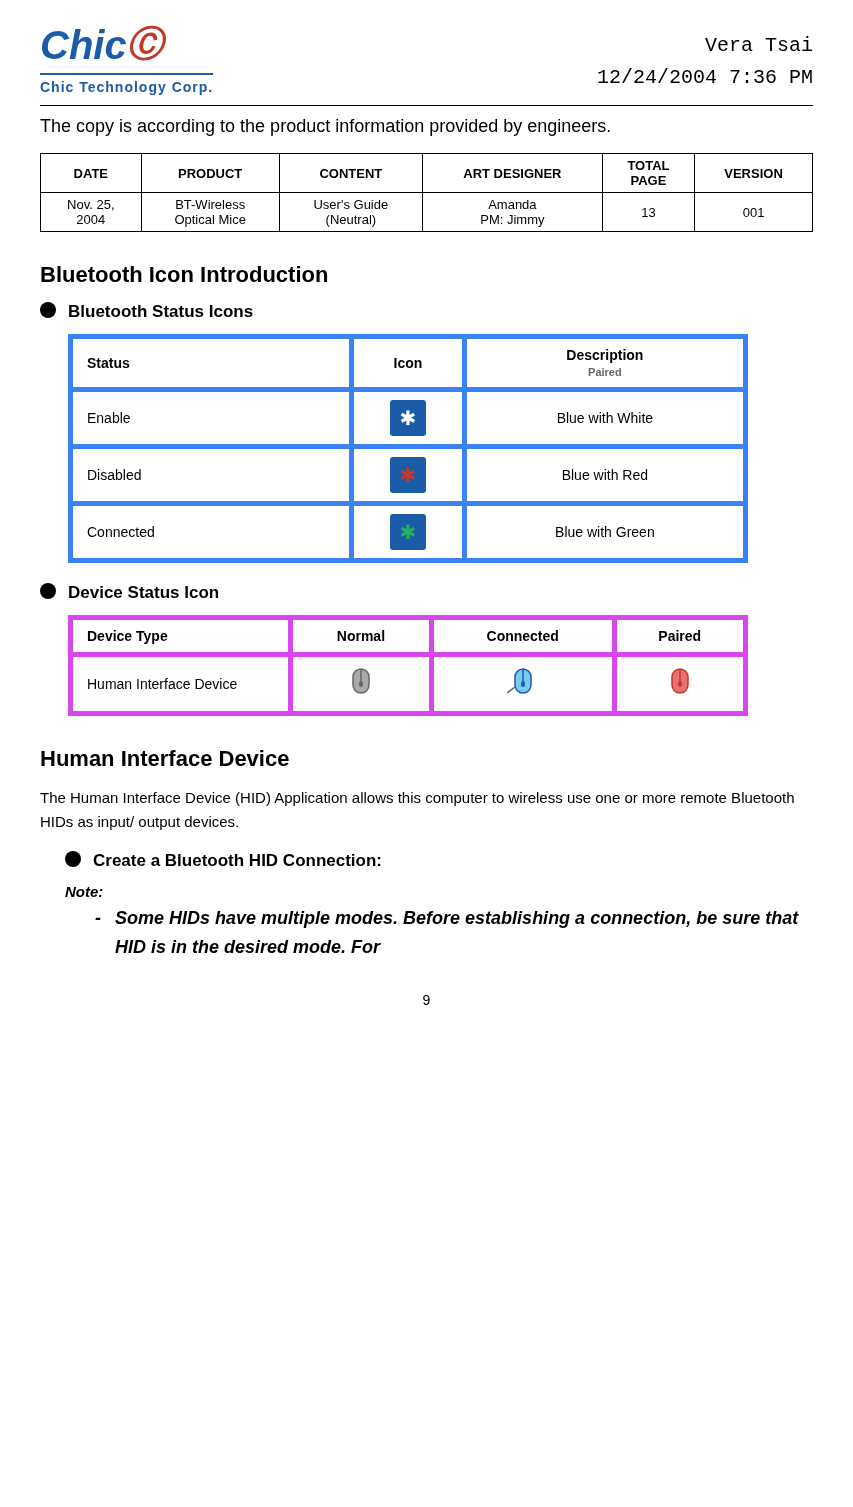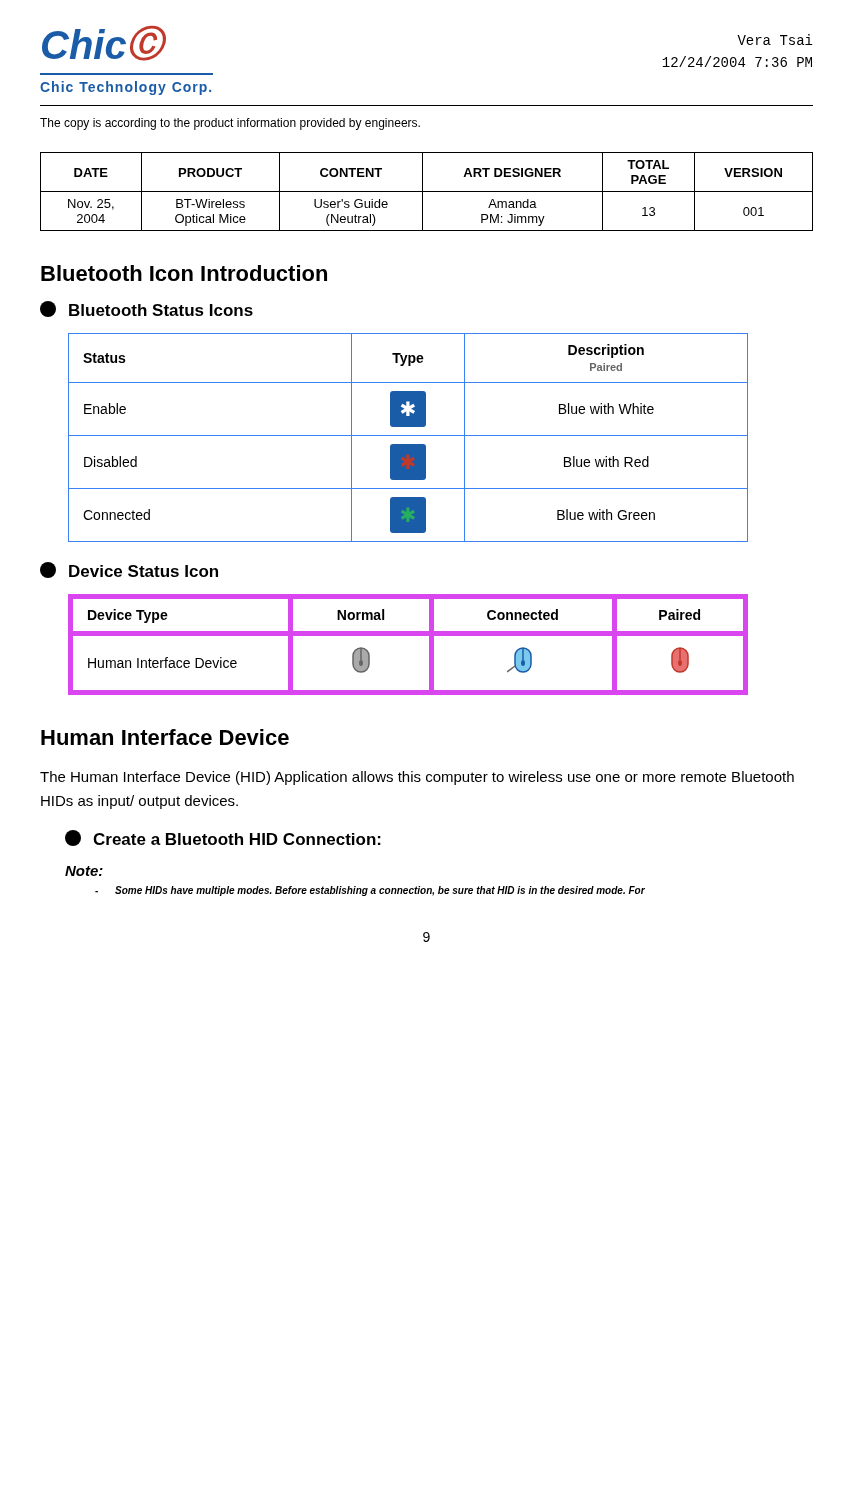--- a/index.html
+++ b/index.html
@@ -26,32 +26,32 @@
     .logo-subtitle {
       font-size: 14px;
       color: #1a5ca8;
       font-weight: bold;
       letter-spacing: 1px;
       margin-top: 2px;
     }
     .header-right {
       text-align: right;
       font-family: 'Courier New', monospace;
-      font-size: 14px;
+      font-size: 20px;
       line-height: 1.6;
       margin-top: 10px;
     }
     .divider {
       border: none;
       border-top: 1px solid #000;
       margin: 8px 0;
     }
     .copy-notice {
-      font-size: 12px;
-      margin: 10px 0 22px 0;
+      font-size: 18px;
+      margin: 10px 0 16px 0;
     }
     .doc-table {
       border-collapse: collapse;
       width: 100%;
       font-size: 13px;
       margin-bottom: 30px;
     }
     .doc-table th, .doc-table td {
       border: 1px solid #000;
       padding: 4px 8px;
@@ -84,21 +84,21 @@
       font-size: 17px;
       font-weight: bold;
     }
     .bt-table {
       border-collapse: collapse;
       width: 680px;
       margin: 8px 0 20px 28px;
       font-size: 14px;
     }
     .bt-table th, .bt-table td {
-      border: 1px solid #3b82f6;
+      border: 5px solid #3b82f6;
       padding: 8px 14px;
       text-align: center;
       vertical-align: middle;
     }
     .bt-table th {
       font-weight: bold;
       background: #fff;
     }
     .bt-table .status-col {
       text-align: left;
@@ -166,21 +166,21 @@
     }
     .note-label {
       font-style: italic;
       font-weight: bold;
       font-size: 15px;
       margin-top: 8px;
       margin-bottom: 4px;
     }
     .note-item {
       margin-left: 30px;
-      font-size: 10px;
+      font-size: 18px;
       font-style: italic;
       font-weight: bold;
       line-height: 1.6;
       list-style-type: none;
       position: relative;
       padding-left: 20px;
     }
     .note-item::before {
       content: "-";
       position: absolute;
@@ -262,21 +262,21 @@
 
 <div class="bullet-item">
   <div class="bullet-dot"></div>
   <span class="bullet-label">Bluetooth Status Icons</span>
 </div>
 
 <table class="bt-table">
   <thead>
     <tr>
       <th class="status-col">Status</th>
-      <th class="icon-col">Type</th>
+      <th class="icon-col">Icon</th>
       <th class="desc-col">Description<br><span class="desc-sub">Paired</span></th>
     </tr>
   </thead>
   <tbody>
     <tr>
       <td class="status-col">Enable</td>
       <td class="icon-col">
         <div class="bt-icon bt-icon-blue-white">✱</div>
       </td>
       <td class="desc-col">Blue with White</td>

